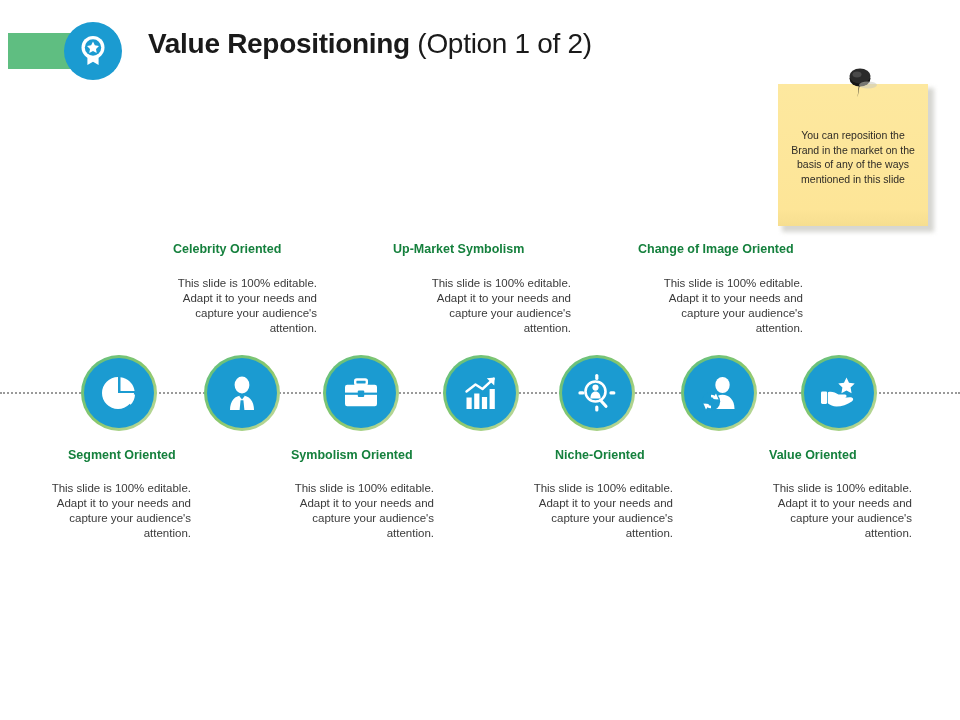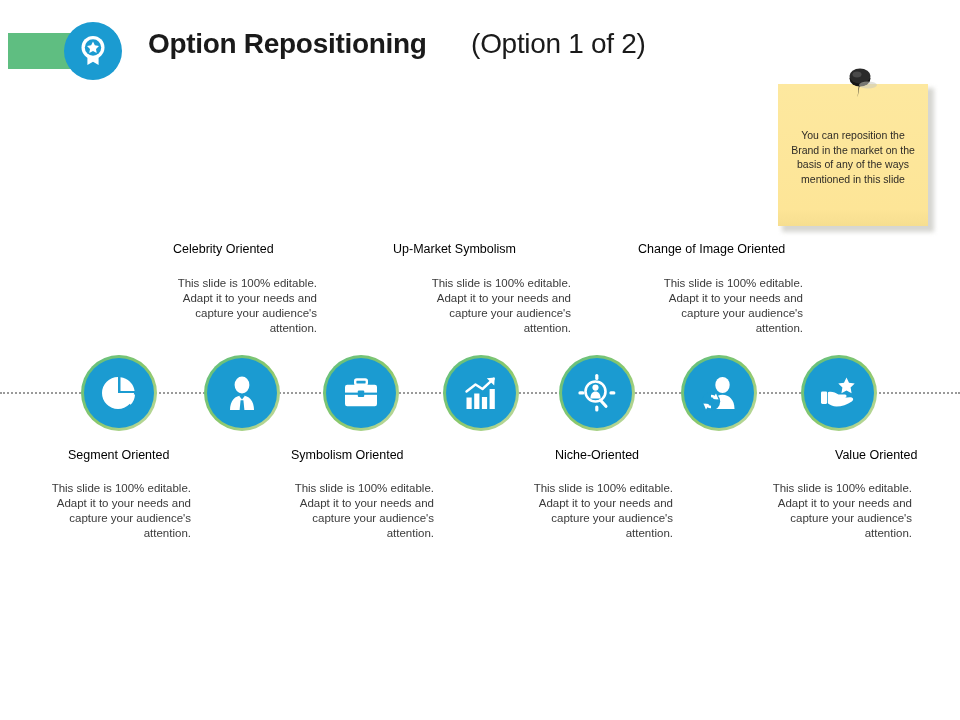--- a/index.html
+++ b/index.html
@@ -44,21 +44,20 @@
     left: 148px;
     top: 28px;
     font-size: 28px;
     font-weight: bold;
     letter-spacing: -0.3px;
     white-space: nowrap;
     color: #1a1a1a;
   }
   .page-title .title-sub {
     font-weight: normal;
-    margin-left: 37px;
   }
 
   
   .sticky-wrap {
     position: absolute;
     left: 778px;
     top: 84px;
     width: 156px;
     height: 116px;
   }
@@ -133,22 +132,22 @@
     display: flex;
     align-items: center;
     justify-content: center;
   }
   .icon-disc svg { display: block; }
 
   
   .node-title {
     position: absolute;
     font-size: 12.5px;
-    font-weight: normal;
-    color: #000000;
+    font-weight: bold;
+    color: #15803d;
     white-space: nowrap;
   }
   .node-body {
     position: absolute;
     font-size: 11.5px;
     line-height: 15px;
     text-align: right;
     color: #3a3a3a;
   }
 
@@ -166,21 +165,21 @@
 <div class="header-badge">
   <svg width="38" height="38" viewBox="0 0 38 38" aria-hidden="true">
     <circle cx="19" cy="15.5" r="11.5" fill="#ffffff"></circle>
     <circle cx="19" cy="15.5" r="8.2" fill="#1B9BD1"></circle>
     <path d="M19 9.6 l1.85 3.75 4.15 .6 -3 2.93 .71 4.13 -3.71-1.95 -3.71 1.95 .71-4.13 -3-2.93 4.15-.6 Z" fill="#ffffff"></path>
     <path d="M13.4 24.6 l0 8.4 5.6-3.2 5.6 3.2 0-8.4 -4 2.1 -3.2 0 Z" fill="#ffffff"></path>
   </svg>
 </div>
 
 <div class="page-title">
-  <span>Option Repositioning</span><span class="title-sub"> (Option 1 of 2)</span>
+  <span>Value Repositioning</span><span class="title-sub"> (Option 1 of 2)</span>
 </div>
 
 <div class="sticky-wrap">
   <div class="sticky-shadow"></div>
   <div class="sticky-note"></div>
   <div class="sticky-pin">
     <svg width="40" height="42" viewBox="0 0 40 42" aria-hidden="true">
       <ellipse cx="20" cy="10.5" rx="10.5" ry="8" fill="#151515"></ellipse>
       <ellipse cx="20" cy="8" rx="10.5" ry="7.5" fill="#2a2a2a"></ellipse>
       <ellipse cx="17" cy="6.5" rx="4.5" ry="3" fill="#4a4a4a"></ellipse>
@@ -302,15 +301,15 @@
 <div class="bottom-group">
   <div class="node-title" style="left:51px">Segment Oriented</div>
   <div class="node-body" style="left:45px">This slide is 100% editable. Adapt it to your needs and capture your audience's attention.</div>
 
   <div class="node-title" style="left:274px">Symbolism Oriented</div>
   <div class="node-body" style="left:288px">This slide is 100% editable. Adapt it to your needs and capture your audience's attention.</div>
 
   <div class="node-title" style="left:538px">Niche-Oriented</div>
   <div class="node-body" style="left:527px">This slide is 100% editable. Adapt it to your needs and capture your audience's attention.</div>
 
-  <div class="node-title" style="left:818px">Value Oriented</div>
+  <div class="node-title" style="left:752px">Value Oriented</div>
   <div class="node-body" style="left:766px">This slide is 100% editable. Adapt it to your needs and capture your audience's attention.</div>
 </div>
 
 </body></html>

